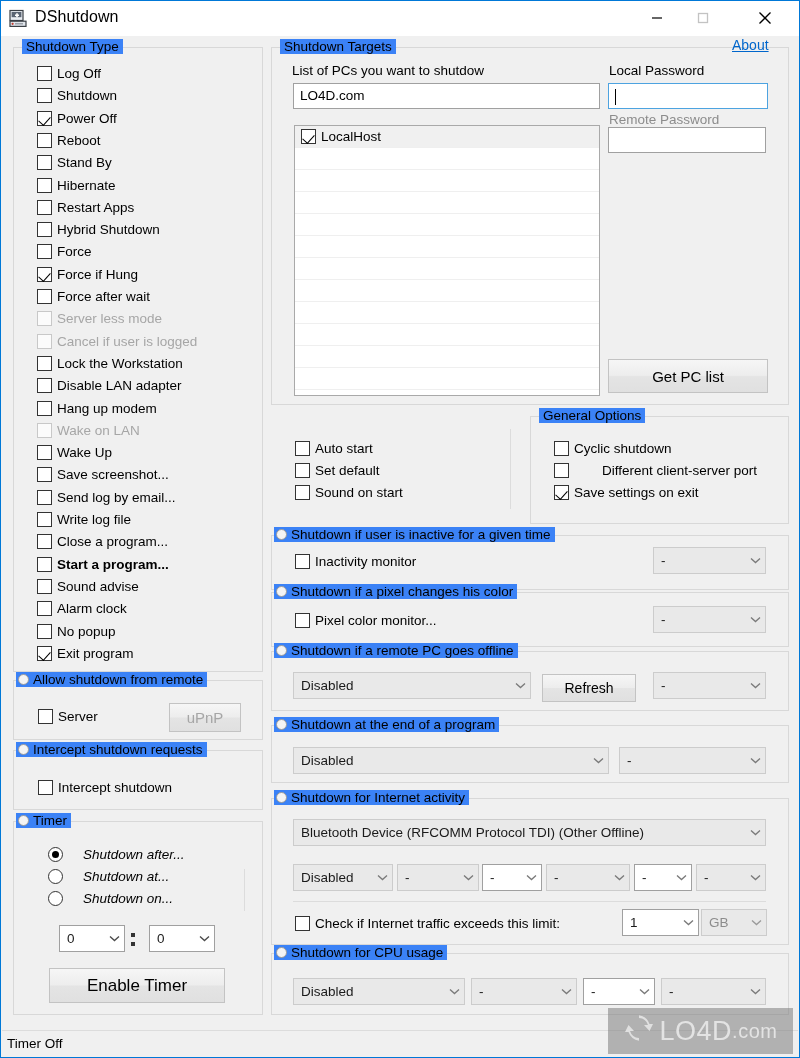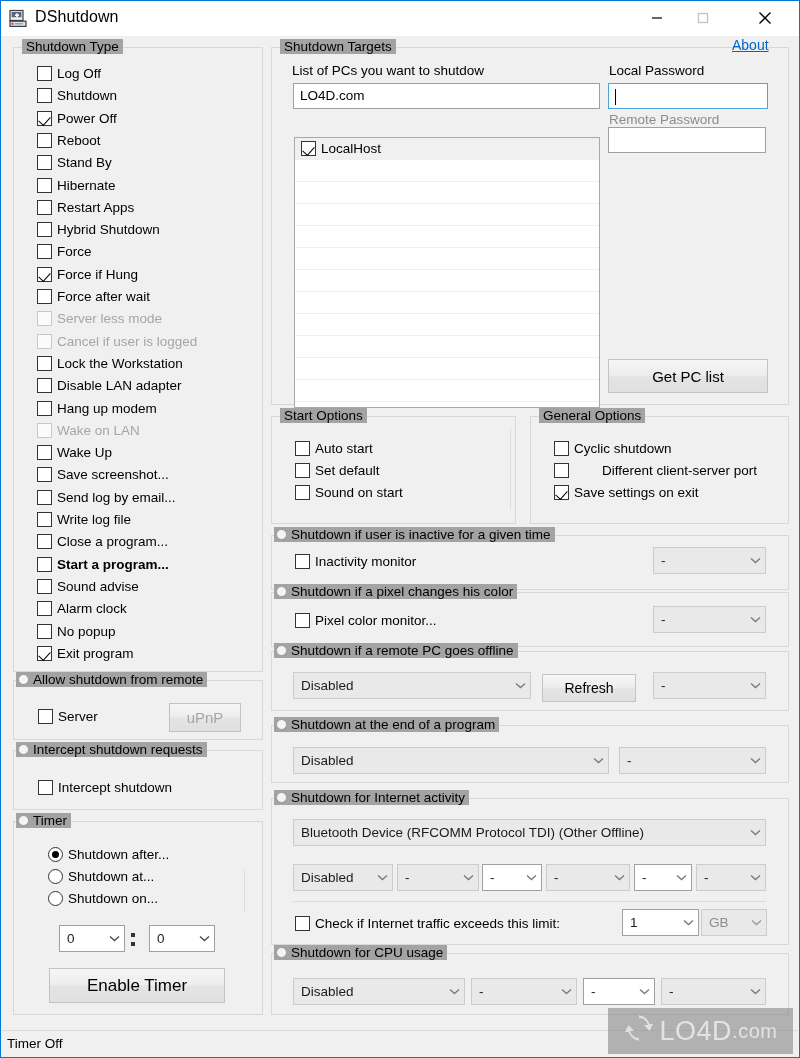--- a/index.html
+++ b/index.html
@@ -38,21 +38,21 @@
   #btn-close { right:11px; }
 
   
   .grp {
     position:absolute;
     border:1px solid #d8d8d8;
     background:transparent;
   }
   .grp > .grp-title {
     position:absolute; top:-9px; left:8px;
-    background:#a3a3a3; padding:0 4px;
+    background:#3b82f6; padding:0 4px;
     font-size:13.5px; color:#000; white-space:nowrap;
   }
   .grp > .grp-title.with-radio { left:2px; padding-left:2px; }
   .grp-radio {
     display:inline-block; width:11px; height:11px; border-radius:50%;
     border:1px solid #9a9a9a; background:#f4f4f4;
     vertical-align:-1px; margin-right:4px;
   }
 
   
@@ -73,21 +73,21 @@
   
   .rd { position:absolute; display:flex; align-items:center; }
   .rbox {
     width:15px; height:15px; border-radius:50%; border:1px solid #333;
     background:#fff; flex:none; position:relative;
   }
   .rbox.chk::after {
     content:""; position:absolute; left:3px; top:3px; width:7px; height:7px;
     border-radius:50%; background:#000;
   }
-  .rd-label { margin-left:5px; font-size:13.5px; white-space:nowrap; }
+  .rd-label { margin-left:20px; font-size:13.5px; white-space:nowrap;font-style:italic; }
 
   
   .tin {
     position:absolute; border:1px solid #a0a0a0; background:#fff;
     font-family:"Liberation Sans", sans-serif; font-size:13.5px;
     padding:0 6px; color:#000; outline:none;
   }
   .tin.focus { border:1px solid #4da3e0; }
   .caret {
     position:absolute; width:1px; background:#000;
@@ -115,21 +115,20 @@
     display:flex; align-items:center; justify-content:center;
     font-size:15px; color:#000;
   }
   .btn.dis { color:#a6a6a6; }
   .btn.big { font-size:17px; }
 
   
   .listbox {
     position:absolute; border:1px solid #a9a9a9; background:#fff;
     overflow:hidden;
-    margin-top:12px;
   }
   .lrow { height:22px; border-bottom:1px solid #efefef; display:flex; align-items:center; padding-left:6px; }
   .lrow.sel { background:#f0f0f0; }
 
   
   .lbl { position:absolute; font-size:13.5px; white-space:nowrap; overflow:hidden; }
   .lbl.gray { color:#8c8c8c; }
   .link {
     position:absolute; font-size:14px; color:#0066cc;
     text-decoration:underline; cursor:pointer;
@@ -411,23 +410,20 @@
         <div class="lrow"></div>
         <div class="lrow"></div>
         <div class="lrow"></div>
       </div>
   </div>
 
   <div class="btn" style="left:607px; top:358px; width:160px; height:34px;">
     <span>Get PC list</span>
   </div>
 
-  <div class="grp" style="left:270px; top:415px; width:245px; height:108px;">
-    <span class="grp-title">Start Options</span>
-  </div>
   <div class="vdiv" style="left:509px; top:428px; height:80px;"></div>
   <div class="cb" style="left:294px; top:440px;">
     <span class="cbox"></span>
     <span class="cb-label">Auto start</span>
   </div>
   <div class="cb" style="left:294px; top:462px;">
     <span class="cbox"></span>
     <span class="cb-label">Set default</span>
   </div>
   <div class="cb" style="left:294px; top:484px;">

